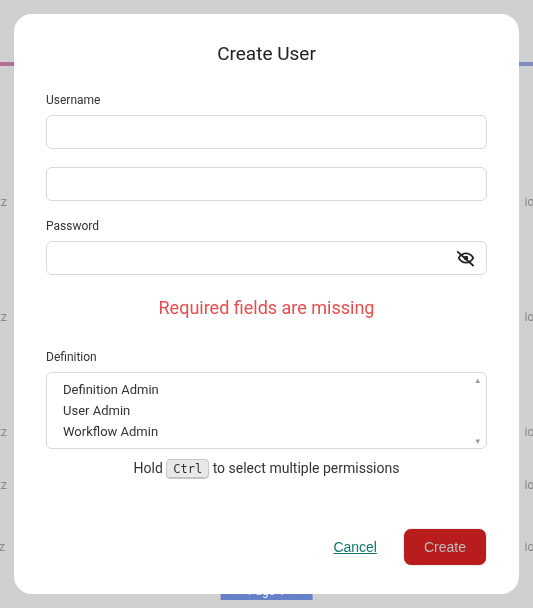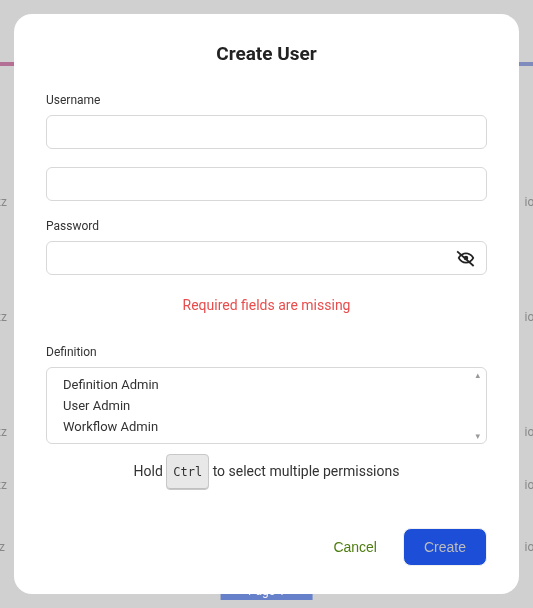--- a/index.html
+++ b/index.html
@@ -54,21 +54,21 @@
       bottom: 14px;
       background: #fff;
       border-radius: 18px;
       padding: 28px 32px 28px 32px;
       display: flex;
       flex-direction: column;
     }
     .modal-title {
       text-align: center;
       font-size: 19px;
-      font-weight: 700;
+      font-weight: 400;
       color: #222;
       margin-bottom: 28px;
     }
     .field-group {
       margin-bottom: 18px;
     }
     .field-label {
       display: block;
       font-size: 12px;
       color: #333;
@@ -95,21 +95,21 @@
       width: 22px;
       height: 22px;
       cursor: pointer;
       display: flex;
       align-items: center;
       justify-content: center;
     }
     .error-message {
       text-align: center;
       color: #e84c4c;
-      font-size: 14px;
+      font-size: 18px;
       margin: 14px 0 32px;
     }
     .permissions-list {
       width: 100%;
       border: 1px solid #d8d8d8;
       border-radius: 6px;
       padding: 6px 0;
       background: #fff;
       font-size: 13px;
       color: #333;
@@ -133,45 +133,46 @@
       text-align: center;
       font-size: 14px;
       color: #333;
       margin-top: 10px;
     }
     .kbd {
       display: inline-block;
       background: #e8e8e8;
       border: 1px solid #c8c8c8;
       border-radius: 4px;
-      padding: 8px 6px;
+      padding: 0 6px;
       font-family: ui-monospace, "SFMono-Regular", Menlo, monospace;
       font-size: 12px;
       line-height: 18px;
       vertical-align: middle;
       box-shadow: inset 0 -1px 0 #c0c0c0;
     }
     .button-row {
       margin-top: auto;
       display: flex;
       justify-content: flex-end;
       gap: 18px;
       align-items: center;
       padding-top: 20px;
     }
     .btn-cancel {
       background: transparent;
       border: none;
       font-size: 14px;
-      color: #4d7c0f;
+      color: #0f766e;
       cursor: pointer;
       padding: 10px 8px;
+      text-decoration: underline;
     }
     .btn-create {
-      background: #1d4ed8;
+      background: #b91c1c;
       border: 1px solid #f0f0f0;
       border-radius: 8px;
       font-size: 14px;
       color: #bdbdbd;
       padding: 10px 20px;
       cursor: default;
     }
   </style>
 </head>
 <body>

